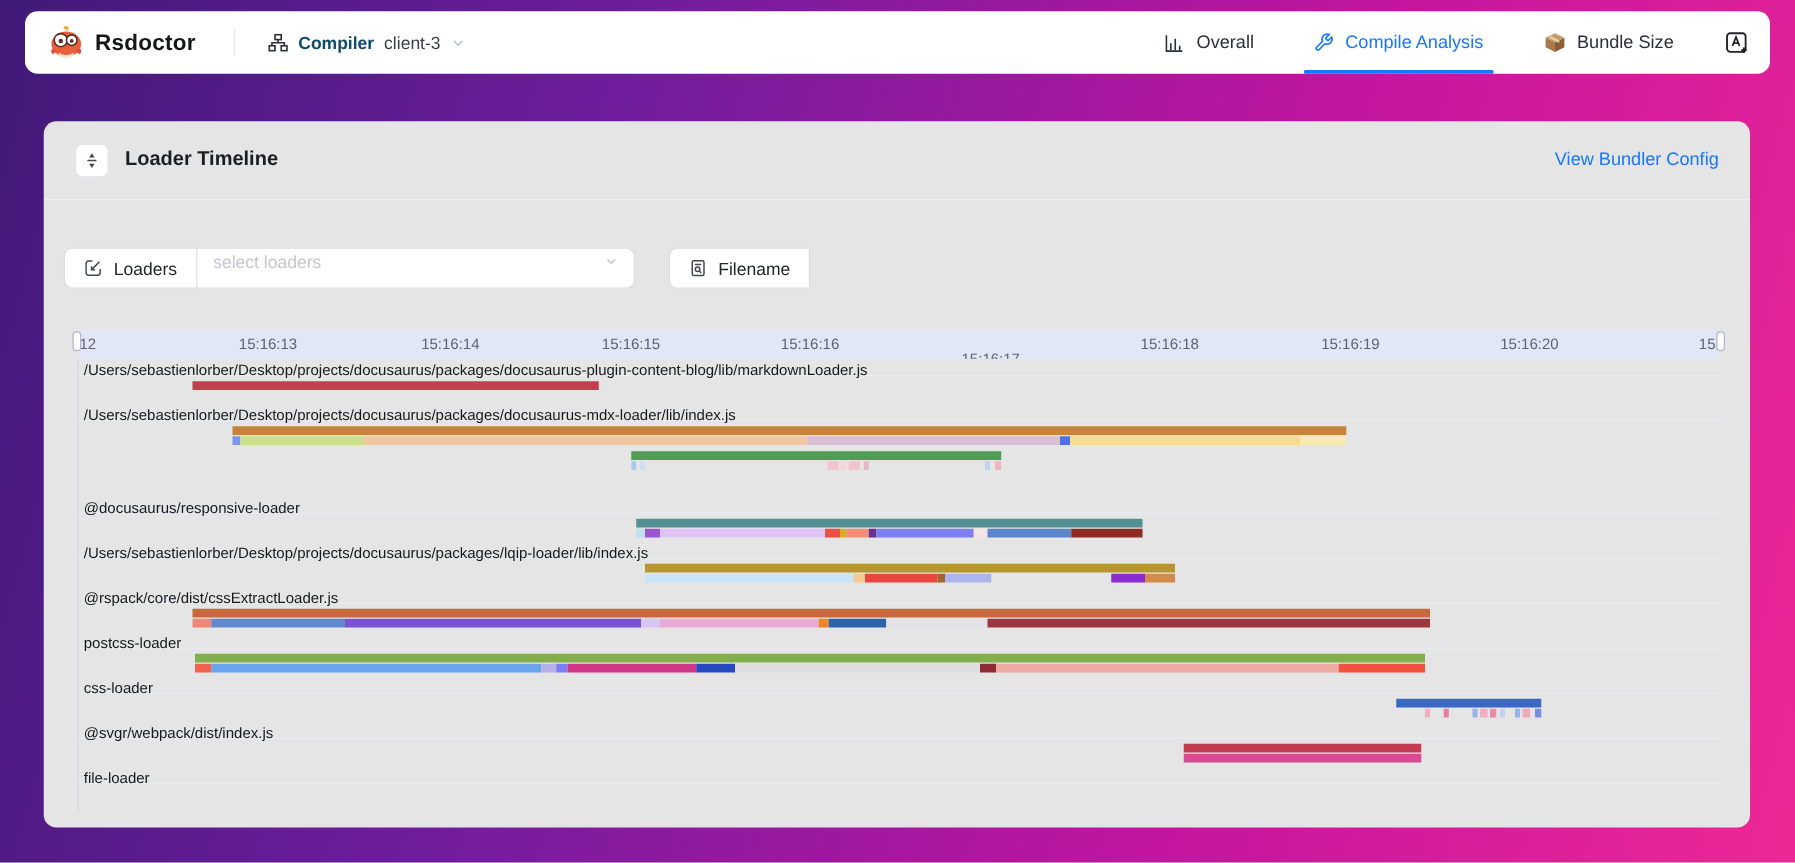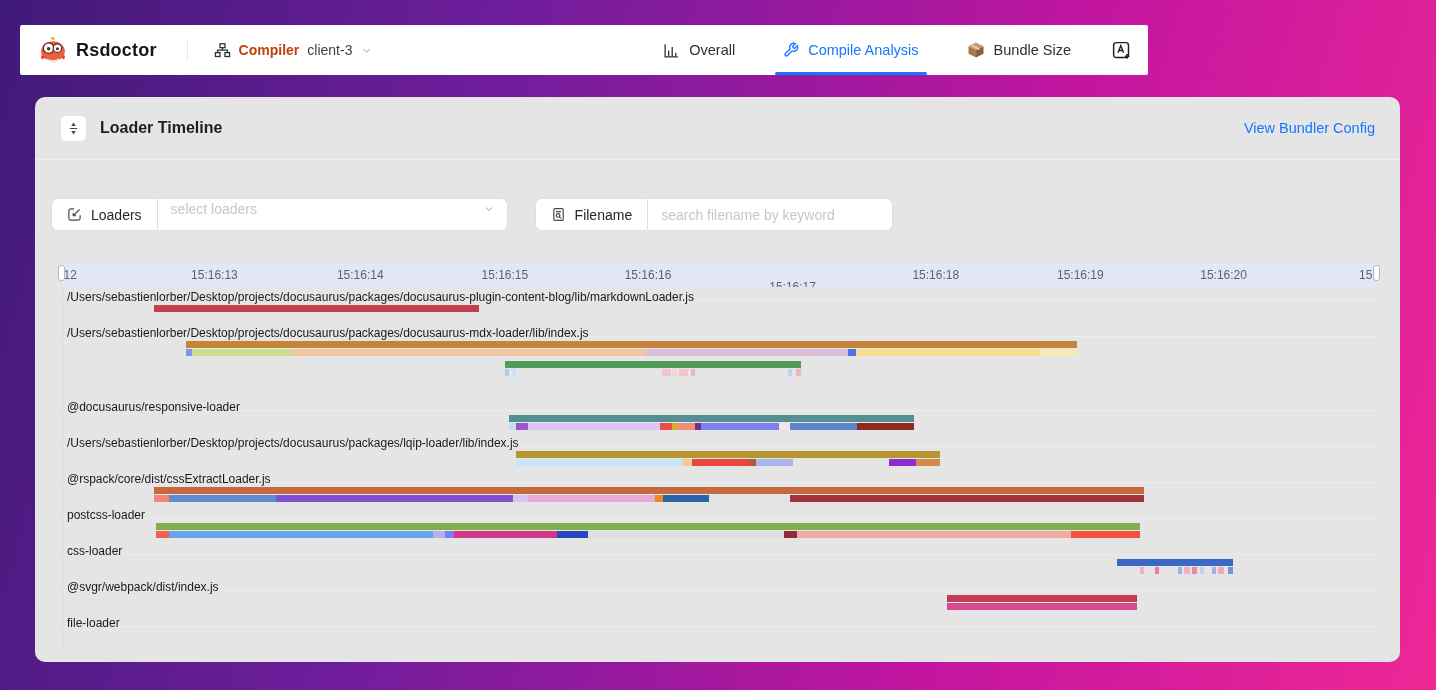--- a/index.html
+++ b/index.html
@@ -3,29 +3,29 @@
 <meta charset="utf-8">
 <style>
   * { margin:0; padding:0; box-sizing:border-box; }
   html,body { width:1436px; height:690px; overflow:hidden; }
   body {
     font-family:"Liberation Sans", sans-serif;
     background:linear-gradient(105deg,#401a78 0%,#6f1d9c 32%,#c215a0 68%,#ee2795 100%);
   }
   
   .topbar {
-    position:absolute; left:20px; top:25px; width:1128px; height:50px;
-    background:#fff; border-radius:2px; display:flex; align-items:center;
+    position:absolute; left:20px; top:9px; width:1396px; height:50px;
+    background:#fff; border-radius:10px; display:flex; align-items:center;
     padding:0 16px 0 18px;
   }
   .brand { display:flex; align-items:center; gap:8px; }
   .brand-title { font-size:18px; font-weight:700; color:#14161a; letter-spacing:.2px; }
   .tb-divider { width:1px; height:22px; background:#e7e7ee; margin:0 26px 0 30px; }
   .compiler { display:flex; align-items:center; gap:8px; cursor:pointer; }
-  .compiler .lbl { font-size:14px; color:#c2410c; font-weight:600; }
+  .compiler .lbl { font-size:14px; color:#0c4a6e; font-weight:600; }
   .compiler .val { font-size:14px; color:#3a3f47; }
   .chev { color:#b9bec7; }
   .topnav { margin-left:auto; display:flex; align-items:center; height:100%; }
   .nav-item {
     display:flex; align-items:center; gap:9px; height:100%;
     padding:0 4px; margin:0 20px; font-size:14.5px; color:#2b2f36; font-weight:500;
     cursor:pointer; position:relative;
   }
   .nav-item.active { color:#1677ff; }
   .nav-item.active::after {
@@ -215,21 +215,20 @@
         <span style="display:flex">
           <svg width="15" height="15" viewBox="0 0 24 24" fill="none" stroke="currentColor" stroke-width="1.9">
             <rect x="4.5" y="2.5" width="15" height="19" rx="2"></rect>
             <path d="M8 7.5h8"></path>
             <circle cx="11.3" cy="13.5" r="2.9"></circle>
             <path d="M13.5 15.7 L16 18.2"></path>
           </svg>
         </span>
         <span>Filename</span>
       </span>
-      <input class="text-field" value="" placeholder="search filename by keyword" style="">
     </div>
   </div>
 
   <div class="chart">
     <div class="axis" style="background: rgb(226, 231, 248);">
         <span class="tick" style="left: 0.5%;">:12</span>
         <span class="tick" style="left: 11.6%;">15:16:13</span>
         <span class="tick" style="left: 22.7%;">15:16:14</span>
         <span class="tick" style="left: 33.7%;">15:16:15</span>
         <span class="tick" style="left: 44.6%;">15:16:16</span>

